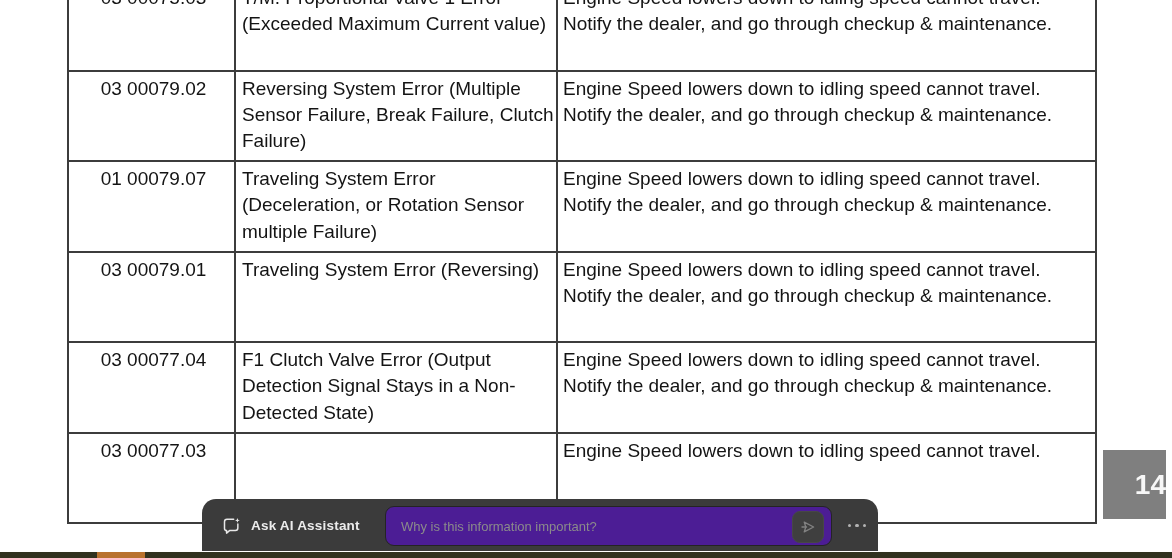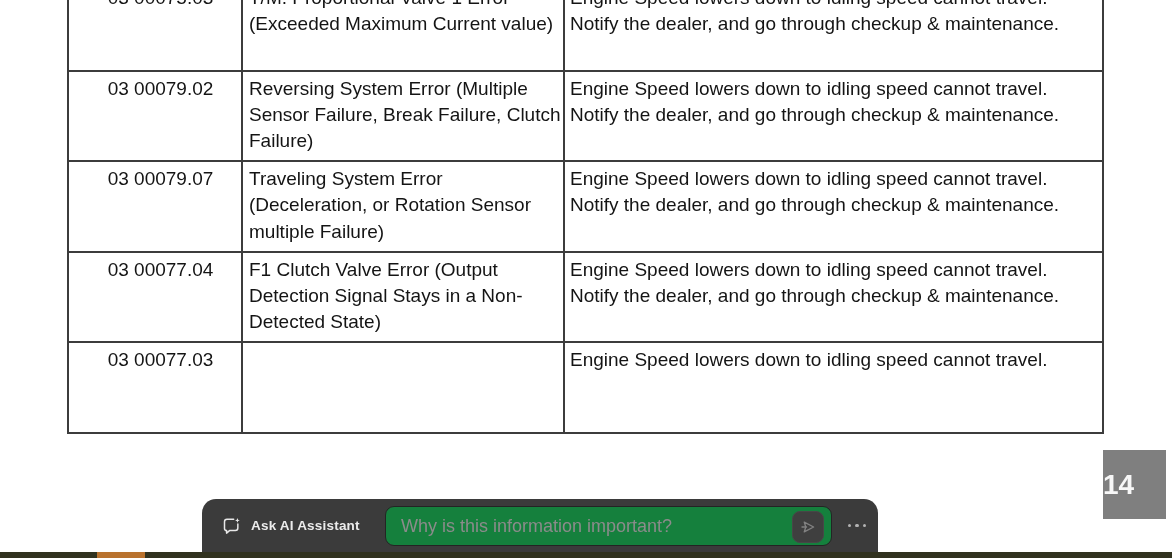--- a/index.html
+++ b/index.html
@@ -17,45 +17,45 @@
     position:absolute;left:67px;top:-21px;
     border-collapse:collapse;table-layout:fixed;width:996px;
   }
   table.err td{
     border:2px solid #3c3c3c;
     vertical-align:top;
     font-size:19px;line-height:26.4px;color:#141414;
     overflow:hidden;
   }
   table.err tr{height:90.5px;}
-  td.code{width:161px;text-align:center;padding:4px 0 0 11px;white-space:nowrap;}
+  td.code{width:161px;text-align:center;padding:4px 0 0 4px;white-space:nowrap;}
   td.desc{width:313px;padding:4px 1px 0 6px;}
   td.effect{width:522px;padding:4px 10px 0 5px;}
 
   
   .page-badge{
     position:absolute;left:1103px;top:450px;width:63px;height:69px;
     background:#7f7f7f;color:#f7f7f7;
-    display:flex;align-items:center;justify-content:flex-start;
+    display:flex;align-items:center;justify-content:flex-end;
     font-size:28px;font-weight:700;z-index:4;
   }
 
   
   .ai-bar{
-    position:absolute;left:202px;top:499px;width:676px;height:59px;
+    position:absolute;left:202px;top:499px;width:676px;height:52px;
     background:#3b3b3b;border-radius:14px 14px 0 0;
     z-index:6;
   }
   .ai-left{position:absolute;left:20px;top:0;height:53px;display:flex;align-items:center;}
   .ai-label{color:#ececec;font-size:13.5px;font-weight:700;margin-left:9px;letter-spacing:.2px;}
   .ai-input{
     position:absolute;left:183px;top:7px;width:447px;height:40px;
     box-sizing:border-box;
-    background:#15803d;border:1px solid #242424;border-radius:9px;
-    color:#dddddd;font-size:18px;padding:0 46px 0 15px;outline:none;
+    background:#4c1d95;border:1px solid #242424;border-radius:9px;
+    color:#dddddd;font-size:13px;padding:0 46px 0 15px;outline:none;
     font-family:"Liberation Sans",sans-serif;
   }
   .ai-input::placeholder{color:#8b8b8b;opacity:1;}
   .send-btn{
     position:absolute;left:590px;top:12px;width:32px;height:32px;
     background:#3f3f3f;border:1px solid #474747;border-radius:8px;
     display:flex;align-items:center;justify-content:center;
     cursor:pointer;padding:0;
   }
   .more-btn{
@@ -85,22 +85,27 @@
       <td class="code">03 00075.03</td>
       <td class="desc">T/M. Proportional Valve 1 Error (Exceeded Maximum Current value)</td>
       <td class="effect">Engine Speed lowers down to idling speed cannot travel. Notify the dealer, and go through checkup &amp; maintenance.</td>
     </tr>
     <tr>
       <td class="code">03 00079.02</td>
       <td class="desc">Reversing System Error (Multiple Sensor Failure, Break Failure, Clutch Failure)</td>
       <td class="effect">Engine Speed lowers down to idling speed cannot travel. Notify the dealer, and go through checkup &amp; maintenance.</td>
     </tr>
     <tr>
-      <td class="code">03 00079.07</td>
+      <td class="code">01 00079.07</td>
       <td class="desc">Traveling System Error (Deceleration, or Rotation Sensor multiple Failure)</td>
+      <td class="effect">Engine Speed lowers down to idling speed cannot travel. Notify the dealer, and go through checkup &amp; maintenance.</td>
+    </tr>
+    <tr>
+      <td class="code">03 00079.01</td>
+      <td class="desc">Traveling System Error (Reversing)</td>
       <td class="effect">Engine Speed lowers down to idling speed cannot travel. Notify the dealer, and go through checkup &amp; maintenance.</td>
     </tr>
     <tr>
       <td class="code">03 00077.04</td>
       <td class="desc">F1 Clutch Valve Error (Output Detection Signal Stays in a Non-Detected State)</td>
       <td class="effect">Engine Speed lowers down to idling speed cannot travel. Notify the dealer, and go through checkup &amp; maintenance.</td>
     </tr>
     <tr>
       <td class="code">03 00077.03</td>
       <td class="desc"></td>

